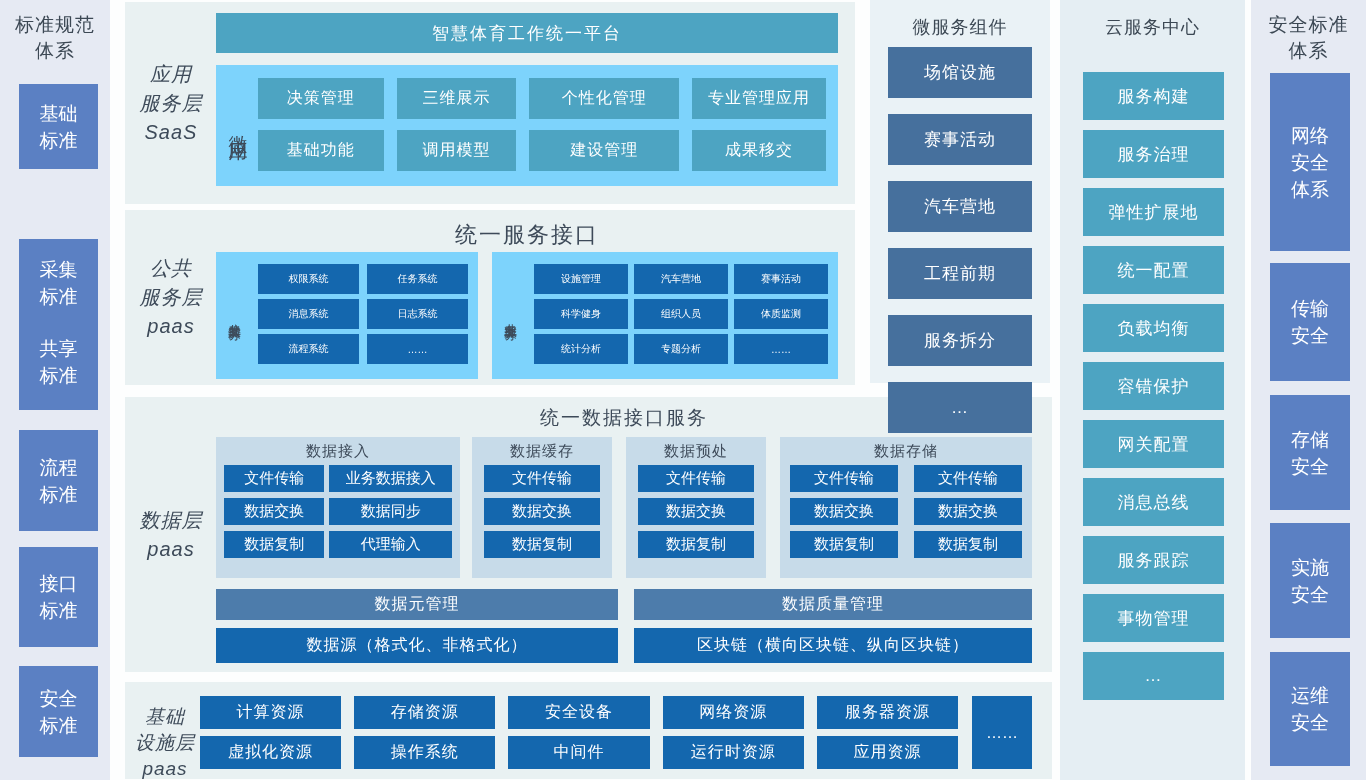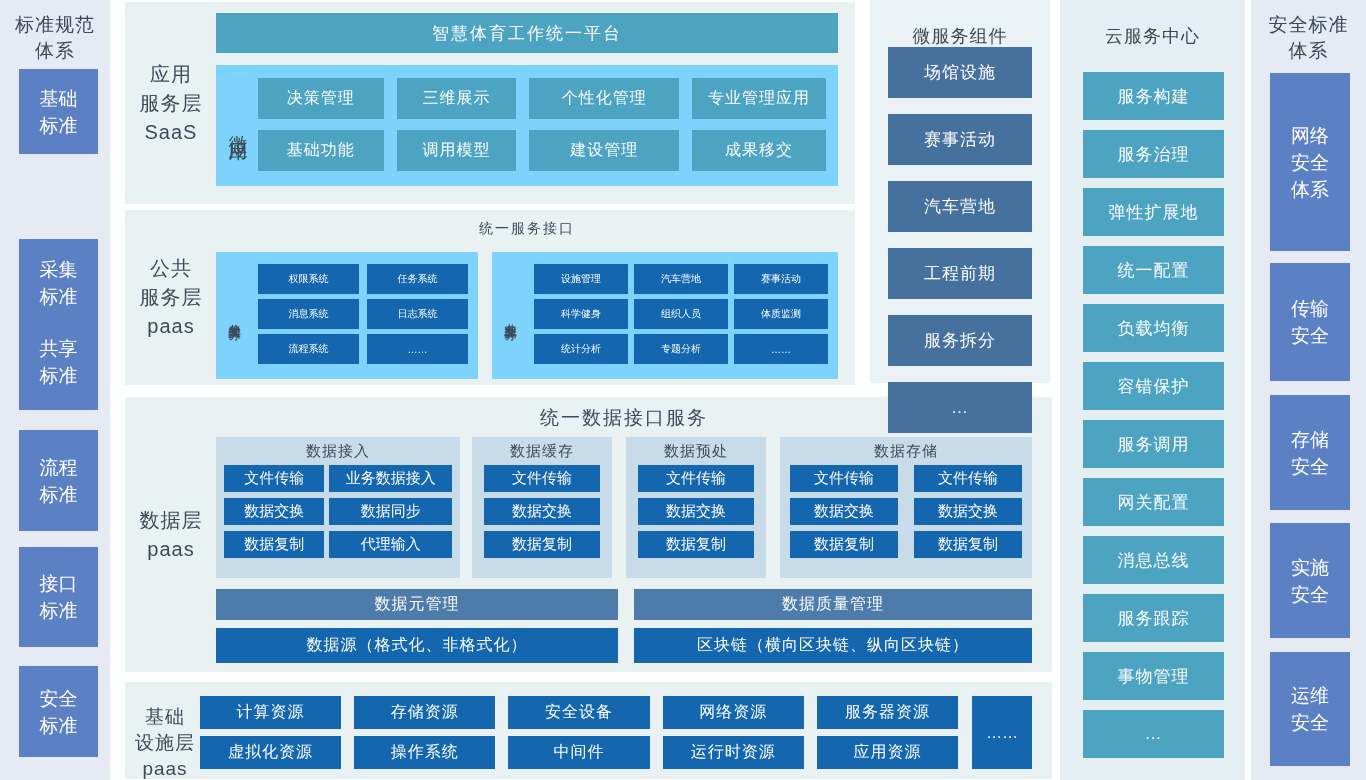--- a/index.html
+++ b/index.html
@@ -14,21 +14,21 @@
                  line-height:26px; color:#3c4854; letter-spacing:1px; }
   .strip-block { background:#5b80c3; color:#fff; display:flex; align-items:center;
                  justify-content:center; text-align:center; }
   .strip-block span { display:inline-block; width:42px; word-break:break-all;
                       font-size:19px; line-height:27px; }
 
   
   .panel { background:#e9f1f2; }
   .layer-label { left:0; top:0; width:92px; height:100%; display:flex; flex-direction:column;
                  align-items:center; justify-content:center; color:#3d4a59; font-size:20px;
-                 line-height:29px; letter-spacing:1px; text-align:center; }
+                 line-height:29px; letter-spacing:1px; text-align:center;font-style:italic; }
   .panel-header { text-align:center; color:#3d4a59; letter-spacing:2px; }
   .inner { background:#7dd3fc; }
 
   .v-label { writing-mode:vertical-rl; text-orientation:upright; color:#3d4a59;
              top:50%; transform:translateY(-50%); }
 
   .btn { display:flex; align-items:center; justify-content:center; color:#fff;
          text-align:center; white-space:nowrap; }
   .btn-teal  { background:#4da4c2; }
   .btn-blue  { background:#1467ae; }
@@ -53,32 +53,32 @@
   .dgrid { display:grid; grid-auto-rows:27px; column-gap:5px; row-gap:6px; margin-top:4px; }
   .dgrid .btn { font-size:15px; }
   .bar { font-size:16px; letter-spacing:1px; }
 
   
   .infra-row { left:75px; width:758px; display:flex; gap:13px; height:33px; }
   .infra-row .btn { flex:1; font-size:16px; letter-spacing:1px; }
 
   
   .col-title { text-align:center; font-size:18px; color:#3c4854; letter-spacing:1px;
-               padding-top:24px; }
+               padding-top:15px; }
   .ms-list { left:18px; top:47px; width:144px; display:flex; flex-direction:column; gap:16px; }
   .ms-list .btn { height:51px; font-size:17px; letter-spacing:1px; }
   .cloud-list { left:23px; top:72px; width:141px; display:flex; flex-direction:column; gap:10px; }
   .cloud-list .btn { height:48px; font-size:17px; letter-spacing:1px; }
 </style>
 </head>
 <body>
 
 <aside class="abs strip" style="left:0; width:110px;">
   <div class="strip-title">标准规范体系</div>
-  <div class="abs strip-block" style="left:19px; top:69px;  width:79px; height:85px;">
+  <div class="abs strip-block" style="left:19px; top:84px;  width:79px; height:85px;">
       <span>基础标准</span>
     </div>
   <div class="abs strip-block" style="left:19px; top:198px; width:79px; height:88px;margin-top:41px;">
       <span>采集标准</span>
     </div>
   <div class="abs strip-block" style="left:19px; top:313px; width:79px; height:97px;">
       <span>共享标准</span>
     </div>
   <div class="abs strip-block" style="left:19px; top:430px; width:79px; height:101px;">
       <span>流程标准</span>
@@ -112,21 +112,21 @@
     </div>
   </div>
 </section>
 
 <section class="abs panel" style="left:125px; top:210px; width:730px; height:175px;">
   <div class="abs layer-label">
     <div>公共</div>
     <div>服务层</div>
     <div>paas</div>
   </div>
-  <div class="abs panel-header" style="left:91px; top:10px; width:622px; font-size:14px;">统一服务接口</div>
+  <div class="abs panel-header" style="left:91px; top:10px; width:622px; font-size:22px;">统一服务接口</div>
   <div class="abs inner" style="left:91px; top:42px; width:262px; height:127px;">
     <div class="abs v-label" style="left:9px; font-size:13px; letter-spacing:1px;">公共类服务</div>
     <div class="svc-grid" style="grid-template-columns:1fr 1fr;">
       <div class="btn btn-blue">权限系统</div>
       <div class="btn btn-blue">任务系统</div>
       <div class="btn btn-blue">消息系统</div>
       <div class="btn btn-blue">日志系统</div>
       <div class="btn btn-blue">流程系统</div>
       <div class="btn btn-blue">……</div>
     </div>
@@ -239,21 +239,20 @@
 
 <aside class="abs" style="left:1060px; top:0; width:185px; height:780px; background:#e5eef3;">
   <div class="col-title">云服务中心</div>
   <div class="abs cloud-list">
     <div class="btn btn-teal">服务构建</div>
     <div class="btn btn-teal">服务治理</div>
     <div class="btn btn-teal">弹性扩展地</div>
     <div class="btn btn-teal">统一配置</div>
     <div class="btn btn-teal">负载均衡</div>
     <div class="btn btn-teal">容错保护</div>
-    <div class="btn btn-teal">服务调用</div>
     <div class="btn btn-teal">网关配置</div>
     <div class="btn btn-teal">消息总线</div>
     <div class="btn btn-teal">服务跟踪</div>
     <div class="btn btn-teal">事物管理</div>
     <div class="btn btn-teal">…</div>
   </div>
 </aside>
 
 <aside class="abs strip" style="left:1251px; width:115px;">
   <div class="strip-title">安全标准体系</div>

